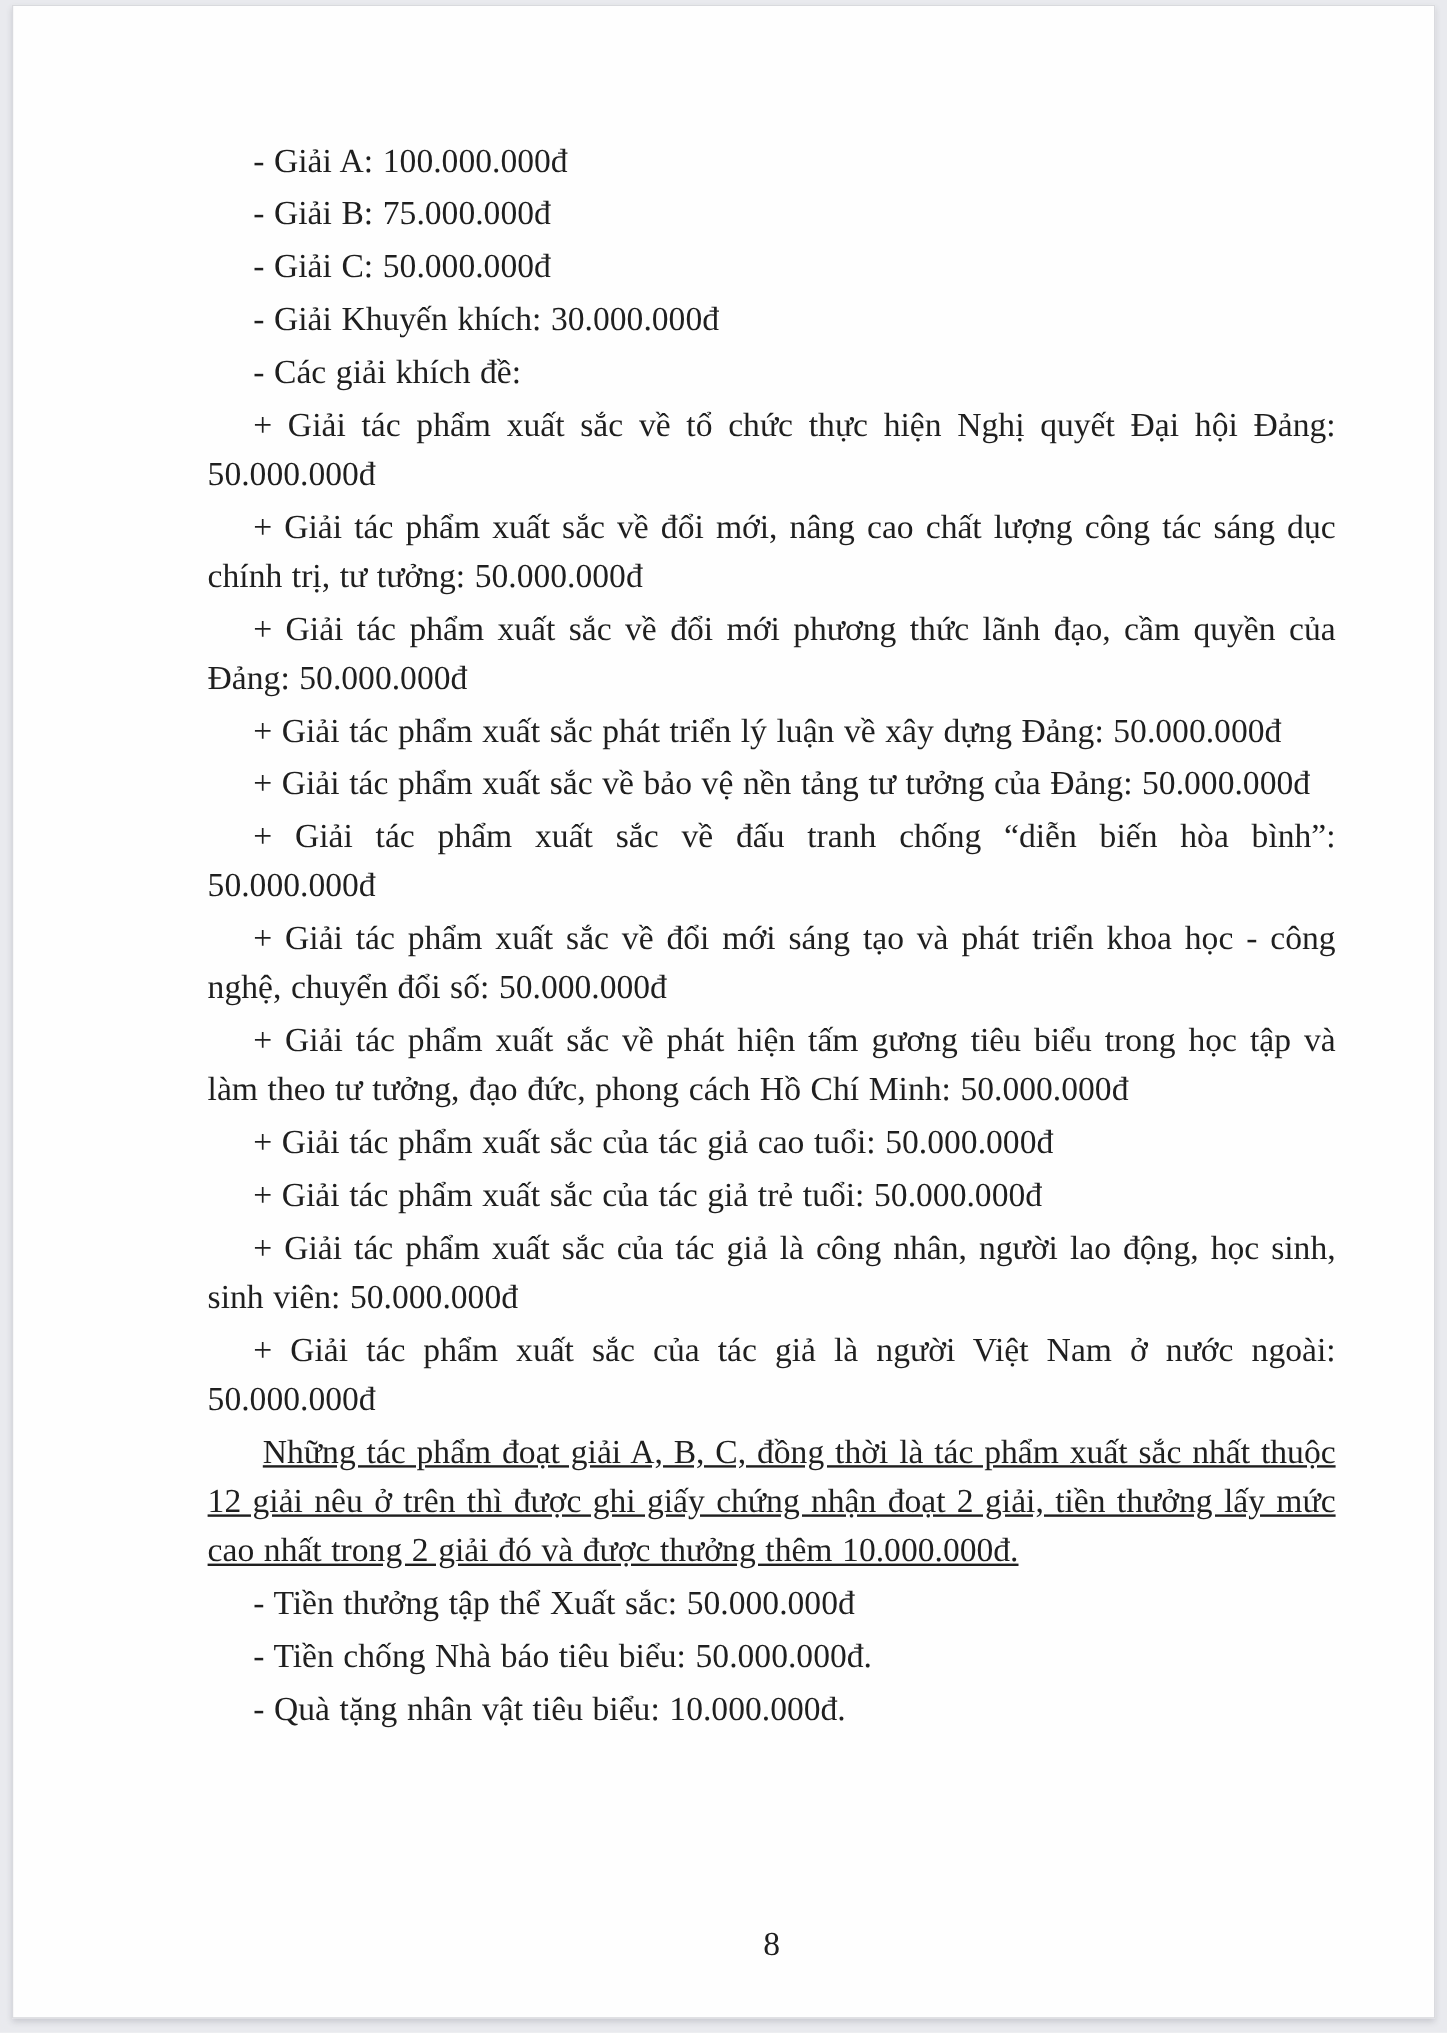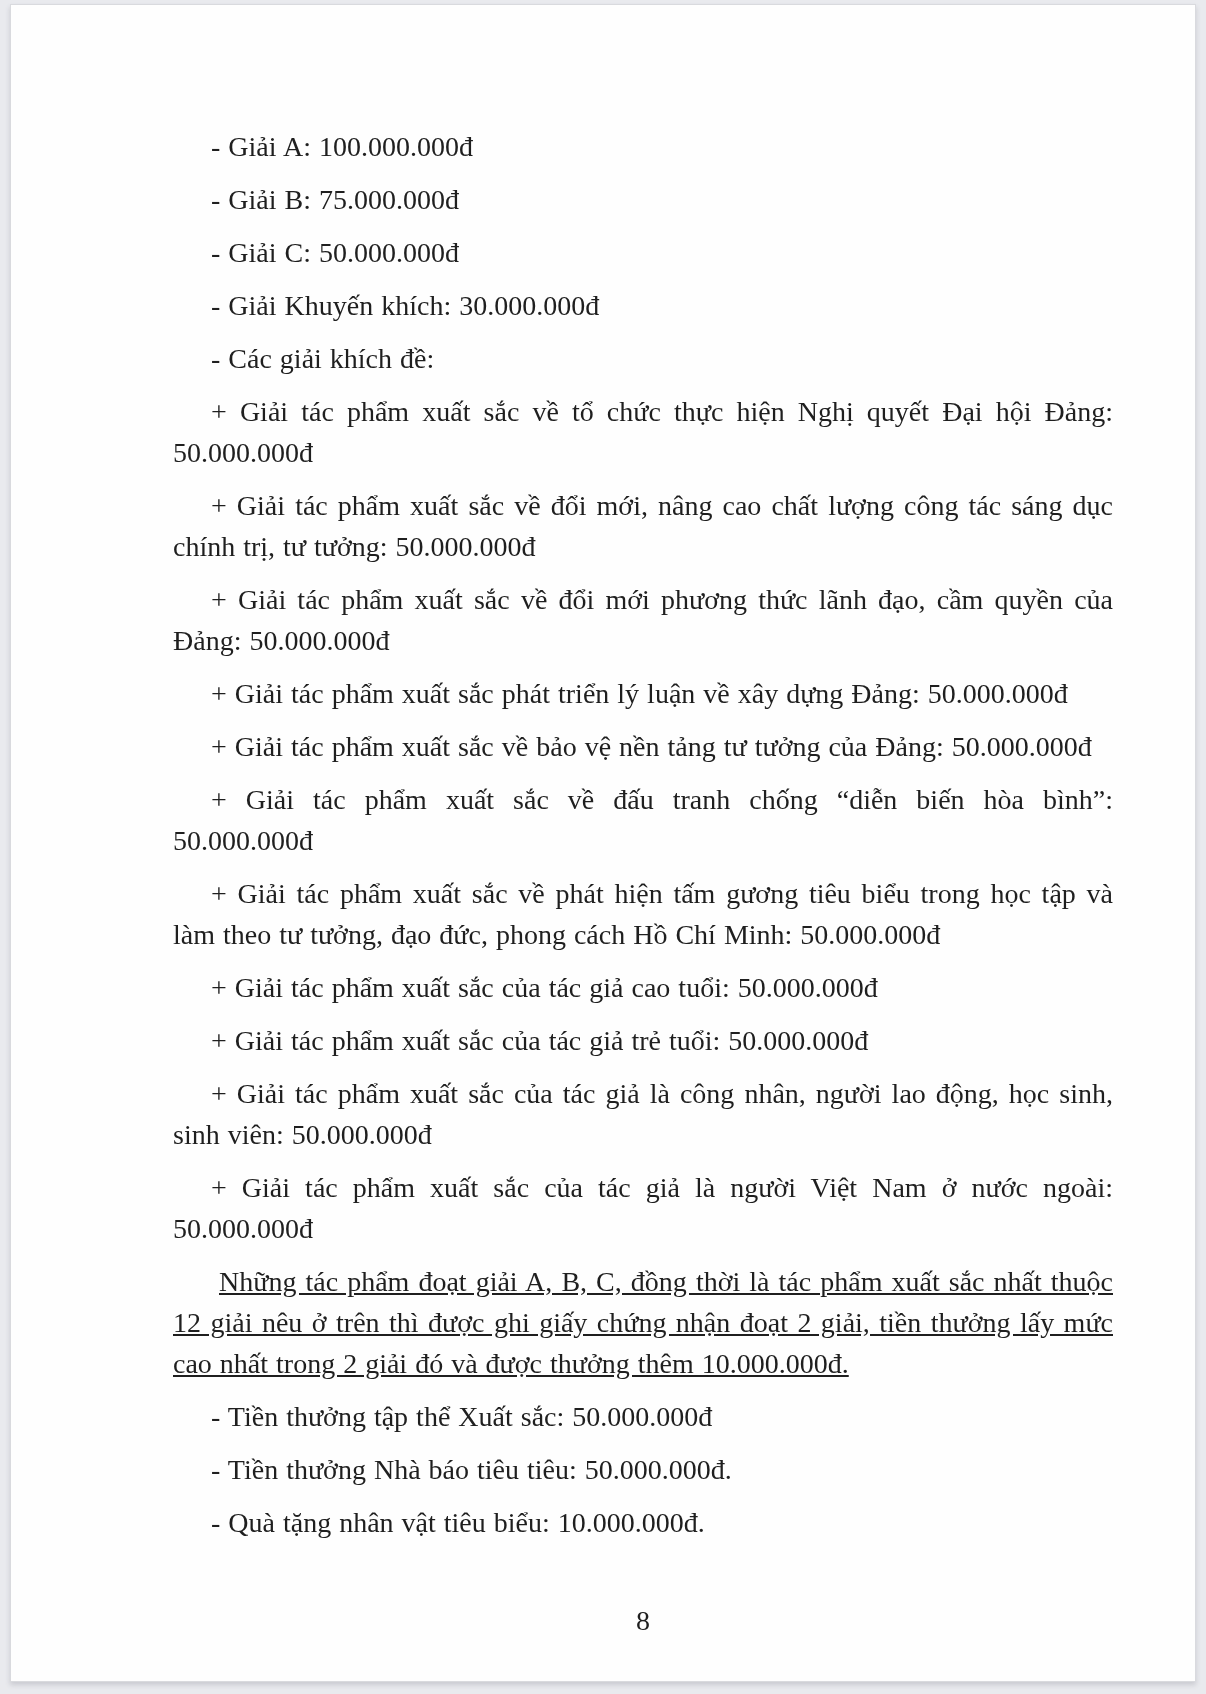--- a/index.html
+++ b/index.html
@@ -30,21 +30,21 @@
     box-shadow: 0 3px 5px rgba(60,60,80,0.18);
   }
   .body-text {
     position: absolute;
     left: 162px;
     top: 109px;
     width: 940px;
     color: #1f1f1f;
   }
   .para {
-    margin: 12px 0 3px 0;
+    margin: 0 0 3px 0;
     font-size: 28px;
     line-height: 41px;
     text-align: justify;
     text-indent: 38px;
     word-spacing: 1px;
     color: #1f1f1f;
   }
   .para.note {
     text-indent: 46px;
     text-decoration: underline;
@@ -69,25 +69,26 @@
         <p class="para">- Giải B: 75.000.000đ</p>
         <p class="para">- Giải C: 50.000.000đ</p>
         <p class="para">- Giải Khuyến khích: 30.000.000đ</p>
         <p class="para">- Các giải khích đề:</p>
         <p class="para">+ Giải tác phẩm xuất sắc về tổ chức thực hiện Nghị quyết Đại hội Đảng: 50.000.000đ</p>
         <p class="para">+ Giải tác phẩm xuất sắc về đổi mới, nâng cao chất lượng công tác sáng dục chính trị, tư tưởng: 50.000.000đ</p>
         <p class="para">+ Giải tác phẩm xuất sắc về đổi mới phương thức lãnh đạo, cầm quyền của Đảng: 50.000.000đ</p>
         <p class="para">+ Giải tác phẩm xuất sắc phát triển lý luận về xây dựng Đảng: 50.000.000đ</p>
         <p class="para">+ Giải tác phẩm xuất sắc về bảo vệ nền tảng tư tưởng của Đảng: 50.000.000đ</p>
         <p class="para">+ Giải tác phẩm xuất sắc về đấu tranh chống “diễn biến hòa bình”: 50.000.000đ</p>
+        <p class="para">+ Giải tác phẩm xuất sắc về đổi mới sáng tạo và phát triển khoa học - công nghệ, chuyển đổi số: 50.000.000đ</p>
         <p class="para">+ Giải tác phẩm xuất sắc về phát hiện tấm gương tiêu biểu trong học tập và làm theo tư tưởng, đạo đức, phong cách Hồ Chí Minh: 50.000.000đ</p>
         <p class="para">+ Giải tác phẩm xuất sắc của tác giả cao tuổi: 50.000.000đ</p>
         <p class="para">+ Giải tác phẩm xuất sắc của tác giả trẻ tuổi: 50.000.000đ</p>
         <p class="para">+ Giải tác phẩm xuất sắc của tác giả là công nhân, người lao động, học sinh, sinh viên: 50.000.000đ</p>
         <p class="para">+ Giải tác phẩm xuất sắc của tác giả là người Việt Nam ở nước ngoài: 50.000.000đ</p>
         <p class="para note">Những tác phẩm đoạt giải A, B, C, đồng thời là tác phẩm xuất sắc nhất thuộc 12 giải nêu ở trên thì được ghi giấy chứng nhận đoạt 2 giải, tiền thưởng lấy mức cao nhất trong 2 giải đó và được thưởng thêm 10.000.000đ.</p>
         <p class="para">- Tiền thưởng tập thể Xuất sắc: 50.000.000đ</p>
-        <p class="para">- Tiền thưởng Nhà báo tiêu tiêu: 50.000.000đ.</p>
+        <p class="para">- Tiền chống Nhà báo tiêu biểu: 50.000.000đ.</p>
         <p class="para">- Quà tặng nhân vật tiêu biểu: 10.000.000đ.</p>
       </div>
     <div class="page-number">8</div>
   </div>
 </div>
 
 </body></html>

